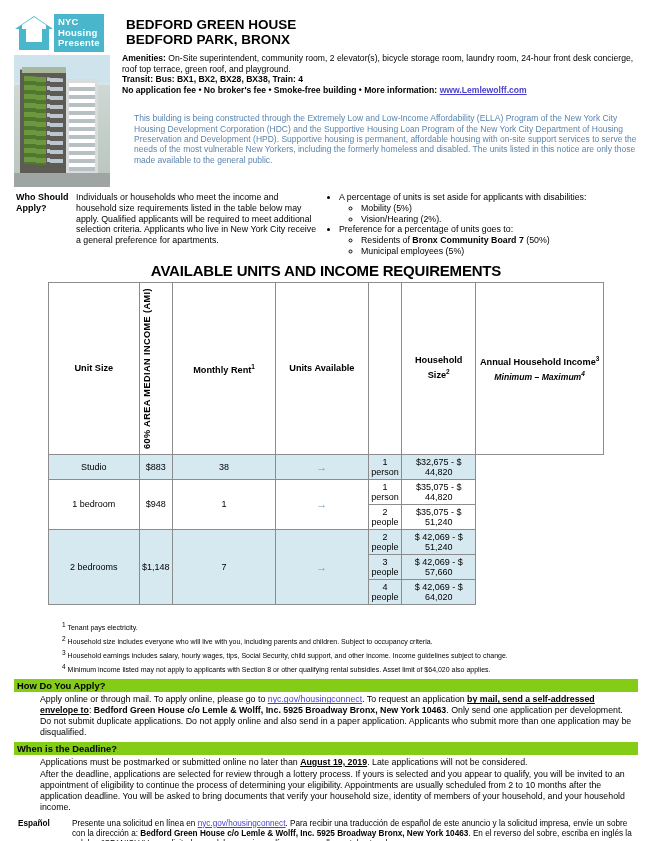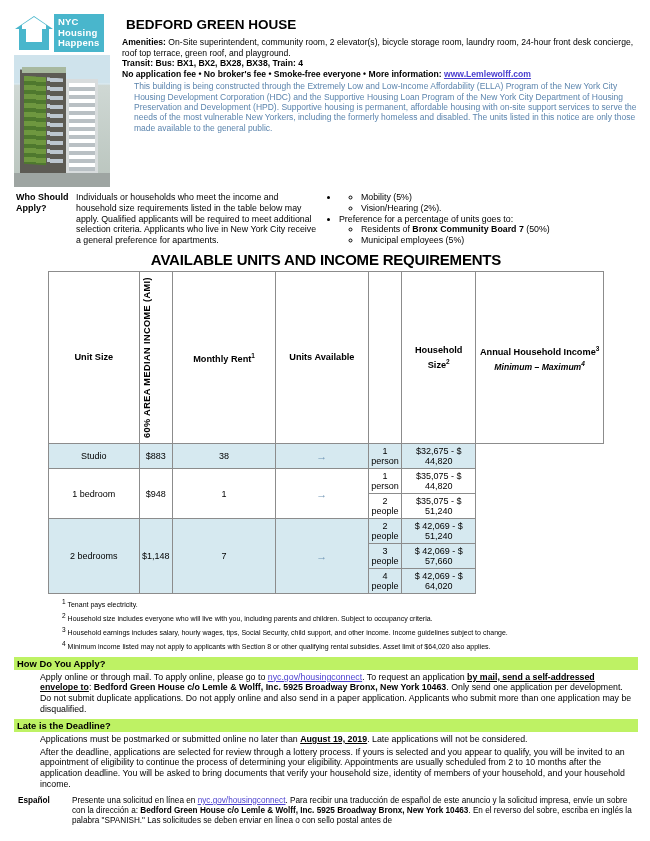--- a/index.html
+++ b/index.html
@@ -51,35 +51,35 @@
   .bldg-photo .crown { position:absolute; left:8px; top:12px; width:44px; height:6px; background:#a8b9a0; }
 
   .headcol { flex:1; padding-left:8px; }
   .title-main { color:#4fb3ce; font-size:24.5px; font-weight:bold; line-height:26px; letter-spacing:-.2px; }
   .sub1 { font-size:13.5px; font-weight:bold; margin-top:3px; padding-left:4px; }
   .sub2 { font-size:13.5px; font-weight:bold; line-height:16px; padding-left:4px; }
   .amen { font-size:8.6px; line-height:10.6px; margin-top:5px; }
   .amen b { font-weight:bold;text-align:right; }
   .transit { font-size:8.6px; line-height:11px; font-weight:bold; }
   .feebar { font-size:8.6px; line-height:11px; font-weight:bold; }
-  .bluepara { color:#5b84ad; font-size:8.5px; line-height:10.4px; padding-left:12px; margin-top:1px; }
+  .bluepara { color:#5b84ad; font-size:8.5px; line-height:10.4px; padding-left:12px; margin-top:17px; }
   a.link { color:#4a3fcf; text-decoration:underline; }
 
   
   .who { display:flex; margin-top:5px; }
   .who-label { width:62px; flex:0 0 62px; font-size:9px; font-weight:bold; line-height:11px; padding-left:2px; }
   .who-para { width:250px; flex:0 0 250px; font-size:8.8px; line-height:10.8px; padding-right:8px; }
   .who-bullets { flex:1; font-size:8.8px; line-height:10.8px; }
   ul.b1 { margin:0; padding-left:13px; list-style:disc; }
   ul.b1 > li { margin:0 0 0 0; }
   ul.b2 { margin:0; padding-left:22px; list-style:circle; }
 
   
   .tbl-title { text-align:center; font-size:15px; font-weight:bold; margin-top:5px; letter-spacing:-.2px; }
-  table.units { border-collapse:collapse; margin:3px auto 4px auto; width:556px; font-size:9px; }
+  table.units { border-collapse:collapse; margin:3px auto 16px auto; width:556px; font-size:9px; }
   table.units td, table.units th { border:1px solid #8c8c8c; text-align:center; padding:2px 2px; }
   table.units thead th { font-weight:bold; font-size:9.2px; line-height:11px; background:#fff; padding:5px 2px; }
   .hdr-note { font-style:italic; font-weight:bold; font-size:8.6px; display:block; }
   sup { font-size:6.5px; vertical-align:super; }
   .ami-cell {
     background:#cfe4ec; width:30px;
     font-weight:bold; font-size:9.4px;
   }
   .ami-inner { writing-mode:vertical-rl; transform:rotate(180deg); white-space:nowrap; letter-spacing:.4px; }
   .arrow-col { width:20px; color:#6f95b5; font-size:11px; }
@@ -87,21 +87,21 @@
   .unit-col { width:88px; }
   .rent-col { width:100px; }
   .units-col { width:90px; }
   .hh-col { width:72px; }
   .inc-col { width:124px; }
 
   .fn { font-size:7px; line-height:8.8px; margin:2px 0 0 48px; }
 
   
   .sec-head {
-    background:#bef264; font-weight:bold; font-size:9.4px; padding:1px 3px; margin-top:4px;
+    background:#84cc16; font-weight:bold; font-size:9.4px; padding:1px 3px; margin-top:4px;
   }
   .sec-body { font-size:8.8px; line-height:10.8px; padding:2px 3px 0 26px; }
   .sec-body b { font-weight:bold; }
   u { text-decoration:underline; }
 
   
   .langs { margin-top:6px; }
   .lang-row { display:flex; font-size:8.2px; line-height:10.2px; margin-bottom:2px; }
   .lang-name { width:58px; flex:0 0 58px; font-weight:bold; padding-left:4px; }
   .lang-text { flex:1; padding-right:4px; }
@@ -118,54 +118,56 @@
       <div class="logo-box">
         <div class="logo-house">
           <svg width="40" height="38" viewBox="0 0 40 38">
             <path d="M20 2 L39 15 L32 15 L32 11 L20 3 L8 11 L8 15 L1 15 Z" fill="#49b6cc"></path>
             <path d="M5 15 h7 v13 h16 v-13 h7 v21 h-30 z" fill="#49b6cc"></path>
           </svg>
         </div>
         <div class="logo-text">
           <div>NYC</div>
           <div>Housing</div>
-          <div>Happens</div>
+          <div>Presente</div>
         </div>
       </div>
 
       <div class="bldg-photo">
         <div class="sky"></div>
         <div class="tower2">
             <div class="win2"></div>
           </div>
         <div class="tower">
           <div class="green"></div>
           <div class="win"></div>
         </div>
         <div class="crown"></div>
         <div class="street"></div>
       </div>
     </div>
 
     <div class="headcol">
       <div class="sub1">BEDFORD GREEN HOUSE</div>
+      <div class="sub2">BEDFORD PARK, BRONX</div>
 
       <div class="amen"><b>Amenities:</b><span> On-Site superintendent, community room, 2 elevator(s), bicycle storage room, laundry room, 24-hour front desk concierge, roof top terrace, green roof, and playground.</span></div>
       <div class="transit">Transit: Bus:  BX1, BX2, BX28, BX38, Train: 4</div>
-      <div class="feebar"><span></span><span>No application fee • No broker's fee • Smoke-free everyone • More information: </span><a class="link" href="#">www.Lemlewolff.com</a></div>
+      <div class="feebar"><span></span><span>No application fee • No broker's fee • Smoke-free building • More information: </span><a class="link" href="#">www.Lemlewolff.com</a></div>
       <div class="bluepara">This building is being constructed through the Extremely Low and Low-Income Affordability (ELLA) Program of the New York City Housing Development Corporation (HDC) and the Supportive Housing Loan Program of the New York City Department of Housing Preservation and Development (HPD). Supportive housing is permanent, affordable housing with on-site support services to serve the needs of the most vulnerable New Yorkers, including the formerly homeless and disabled. The units listed in this notice are only those made available to the general public.</div>
     </div>
   </div>
 
   <div class="who">
     <div class="who-label">Who Should Apply?</div>
     <div class="who-para">Individuals or households who meet the income and household size requirements listed in the table below may apply. Qualified applicants will be required to meet additional selection criteria. Applicants who live in New York City receive a general preference for apartments.</div>
     <div class="who-bullets">
       <ul class="b1">
         <li>
+          <span>A percentage of units is set aside for applicants with disabilities:</span>
           <ul class="b2">
             <li>Mobility (5%)</li>
             <li>Vision/Hearing (2%).</li>
           </ul>
         </li>
         <li>
           <span>Preference for a percentage of units goes to:</span>
           <ul class="b2">
             <li><span>Residents of </span><b>Bronx Community Board 7</b><span> (50%)</span></li>
             <li>Municipal employees (5%)</li>
@@ -237,21 +239,21 @@
   <div>
     <div class="fn"><sup>1</sup> <span>Tenant pays electricity.</span></div>
     <div class="fn"><sup>2</sup> <span>Household size includes everyone who will live with you, including parents and children. Subject to occupancy criteria.</span></div>
     <div class="fn"><sup>3</sup> <span>Household earnings includes salary, hourly wages, tips, Social Security, child support, and other income. Income guidelines subject to change.</span></div>
     <div class="fn"><sup>4</sup> <span>Minimum income listed may not apply to applicants with Section 8 or other qualifying rental subsidies. Asset limit of $64,020 also applies.</span></div>
   </div>
 
   <div class="sec-head">How Do You Apply?</div>
   <div class="sec-body"><span>Apply online or through mail. To apply online, please go to </span><a class="link" href="#">nyc.gov/housingconnect</a><span>. To request an application </span><b><u>by mail, send a self-addressed envelope to</u></b><span>: </span><b>Bedford Green House c/o Lemle &amp; Wolff, Inc. 5925 Broadway Bronx, New York 10463</b><span>. Only send one application per development. Do not submit duplicate applications. Do not apply online and also send in a paper application. Applicants who submit more than one application may be disqualified.</span></div>
 
-  <div class="sec-head">Late is the Deadline?</div>
+  <div class="sec-head">When is the Deadline?</div>
   <div class="sec-body"><span>Applications must be postmarked or submitted online no later than </span><b><u>August 19, 2019</u></b><span>.  Late applications will not be considered.</span></div>
 
   <div class="sec-body">After the deadline, applications are selected for review through a lottery process. If yours is selected and you appear to qualify, you will be invited to an appointment of eligibility to continue the process of determining your eligibility. Appointments are usually scheduled from 2 to 10 months after the application deadline. You will be asked to bring documents that verify your household size, identity of members of your household, and your household income.</div>
 
   <div class="langs">
 
     <div class="lang-row">
       <div class="lang-name">Español</div>
       <div class="lang-text"><span>Presente una solicitud en línea en </span><a class="link" href="#">nyc.gov/housingconnect</a><span>. Para recibir una traducción de español de este anuncio y la solicitud impresa, envíe un sobre con la dirección a: </span><b>Bedford Green House c/o Lemle &amp; Wolff, Inc. 5925 Broadway Bronx, New York 10463</b><span>. En el reverso del sobre, escriba en inglés la palabra "SPANISH." Las solicitudes se deben enviar en línea o con sello postal antes de </span></div>
     </div>

